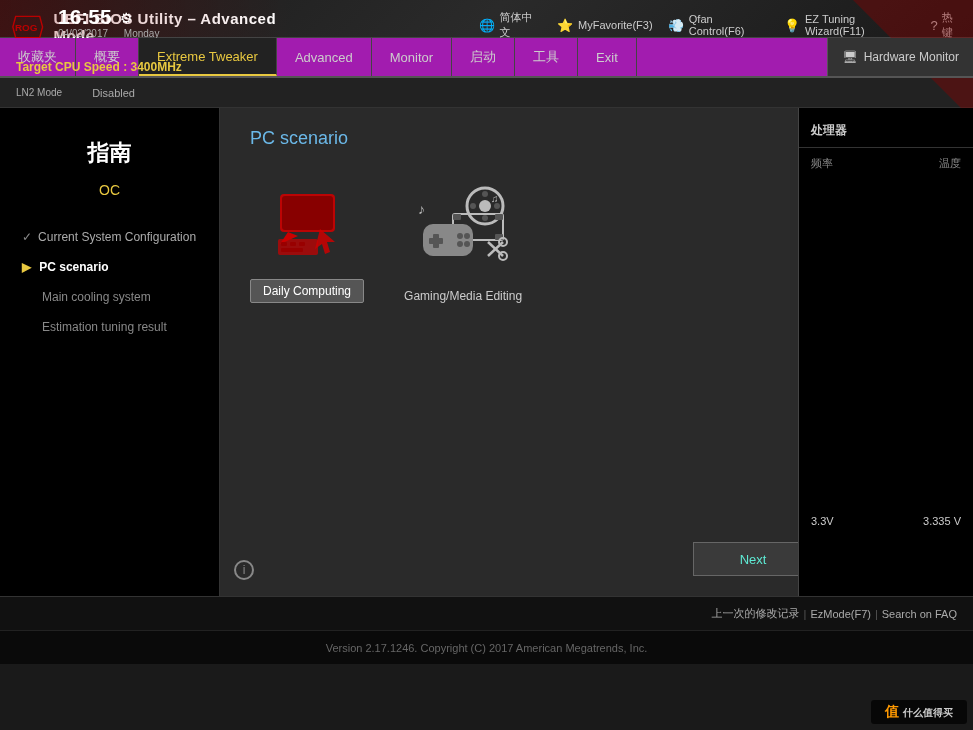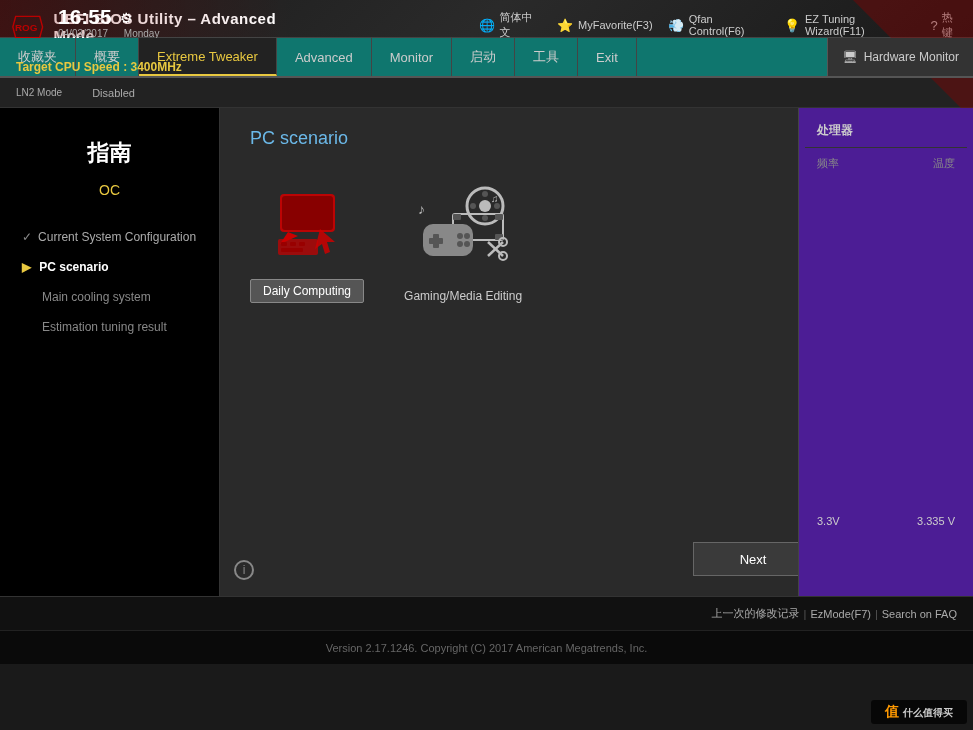--- a/index.html
+++ b/index.html
@@ -59,21 +59,21 @@
       align-items: center;
       gap: 4px;
       cursor: pointer;
     }
     .tool-icon {
       font-size: 13px;
     }
 
     
     .navbar {
-      background: #0f766e;
+      background: #a21caf;
       display: flex;
       align-items: center;
       height: 40px;
       border-bottom: 2px solid #555;
       position: relative;
     }
     .nav-item {
       color: #ccc;
       font-size: 13px;
       padding: 0 18px;
@@ -237,34 +237,34 @@
       bottom: 20px;
       right: 30px;
       display: flex;
       gap: 10px;
     }
     .wizard-btn {
       width: 120px;
       height: 34px;
       border: 1px solid #666;
       background: #3a3a3a;
-      color: #ffffff;
+      color: #5eead4;
       font-size: 13px;
       cursor: pointer;
       display: flex;
       align-items: center;
       justify-content: center;
     }
 
     
     .hw-panel {
       width: 175px;
-      background: #4c1d95;
+      background: #000000;
       border-left: 1px solid #444;
-      padding: 10px 6px;
+      padding: 10px 0;
       position: absolute;
       right: 0;
       top: 0;
       height: 100%;
     }
     .hw-panel-title {
       color: #ccc;
       font-size: 12px;
       font-weight: bold;
       padding: 4px 12px 8px;

